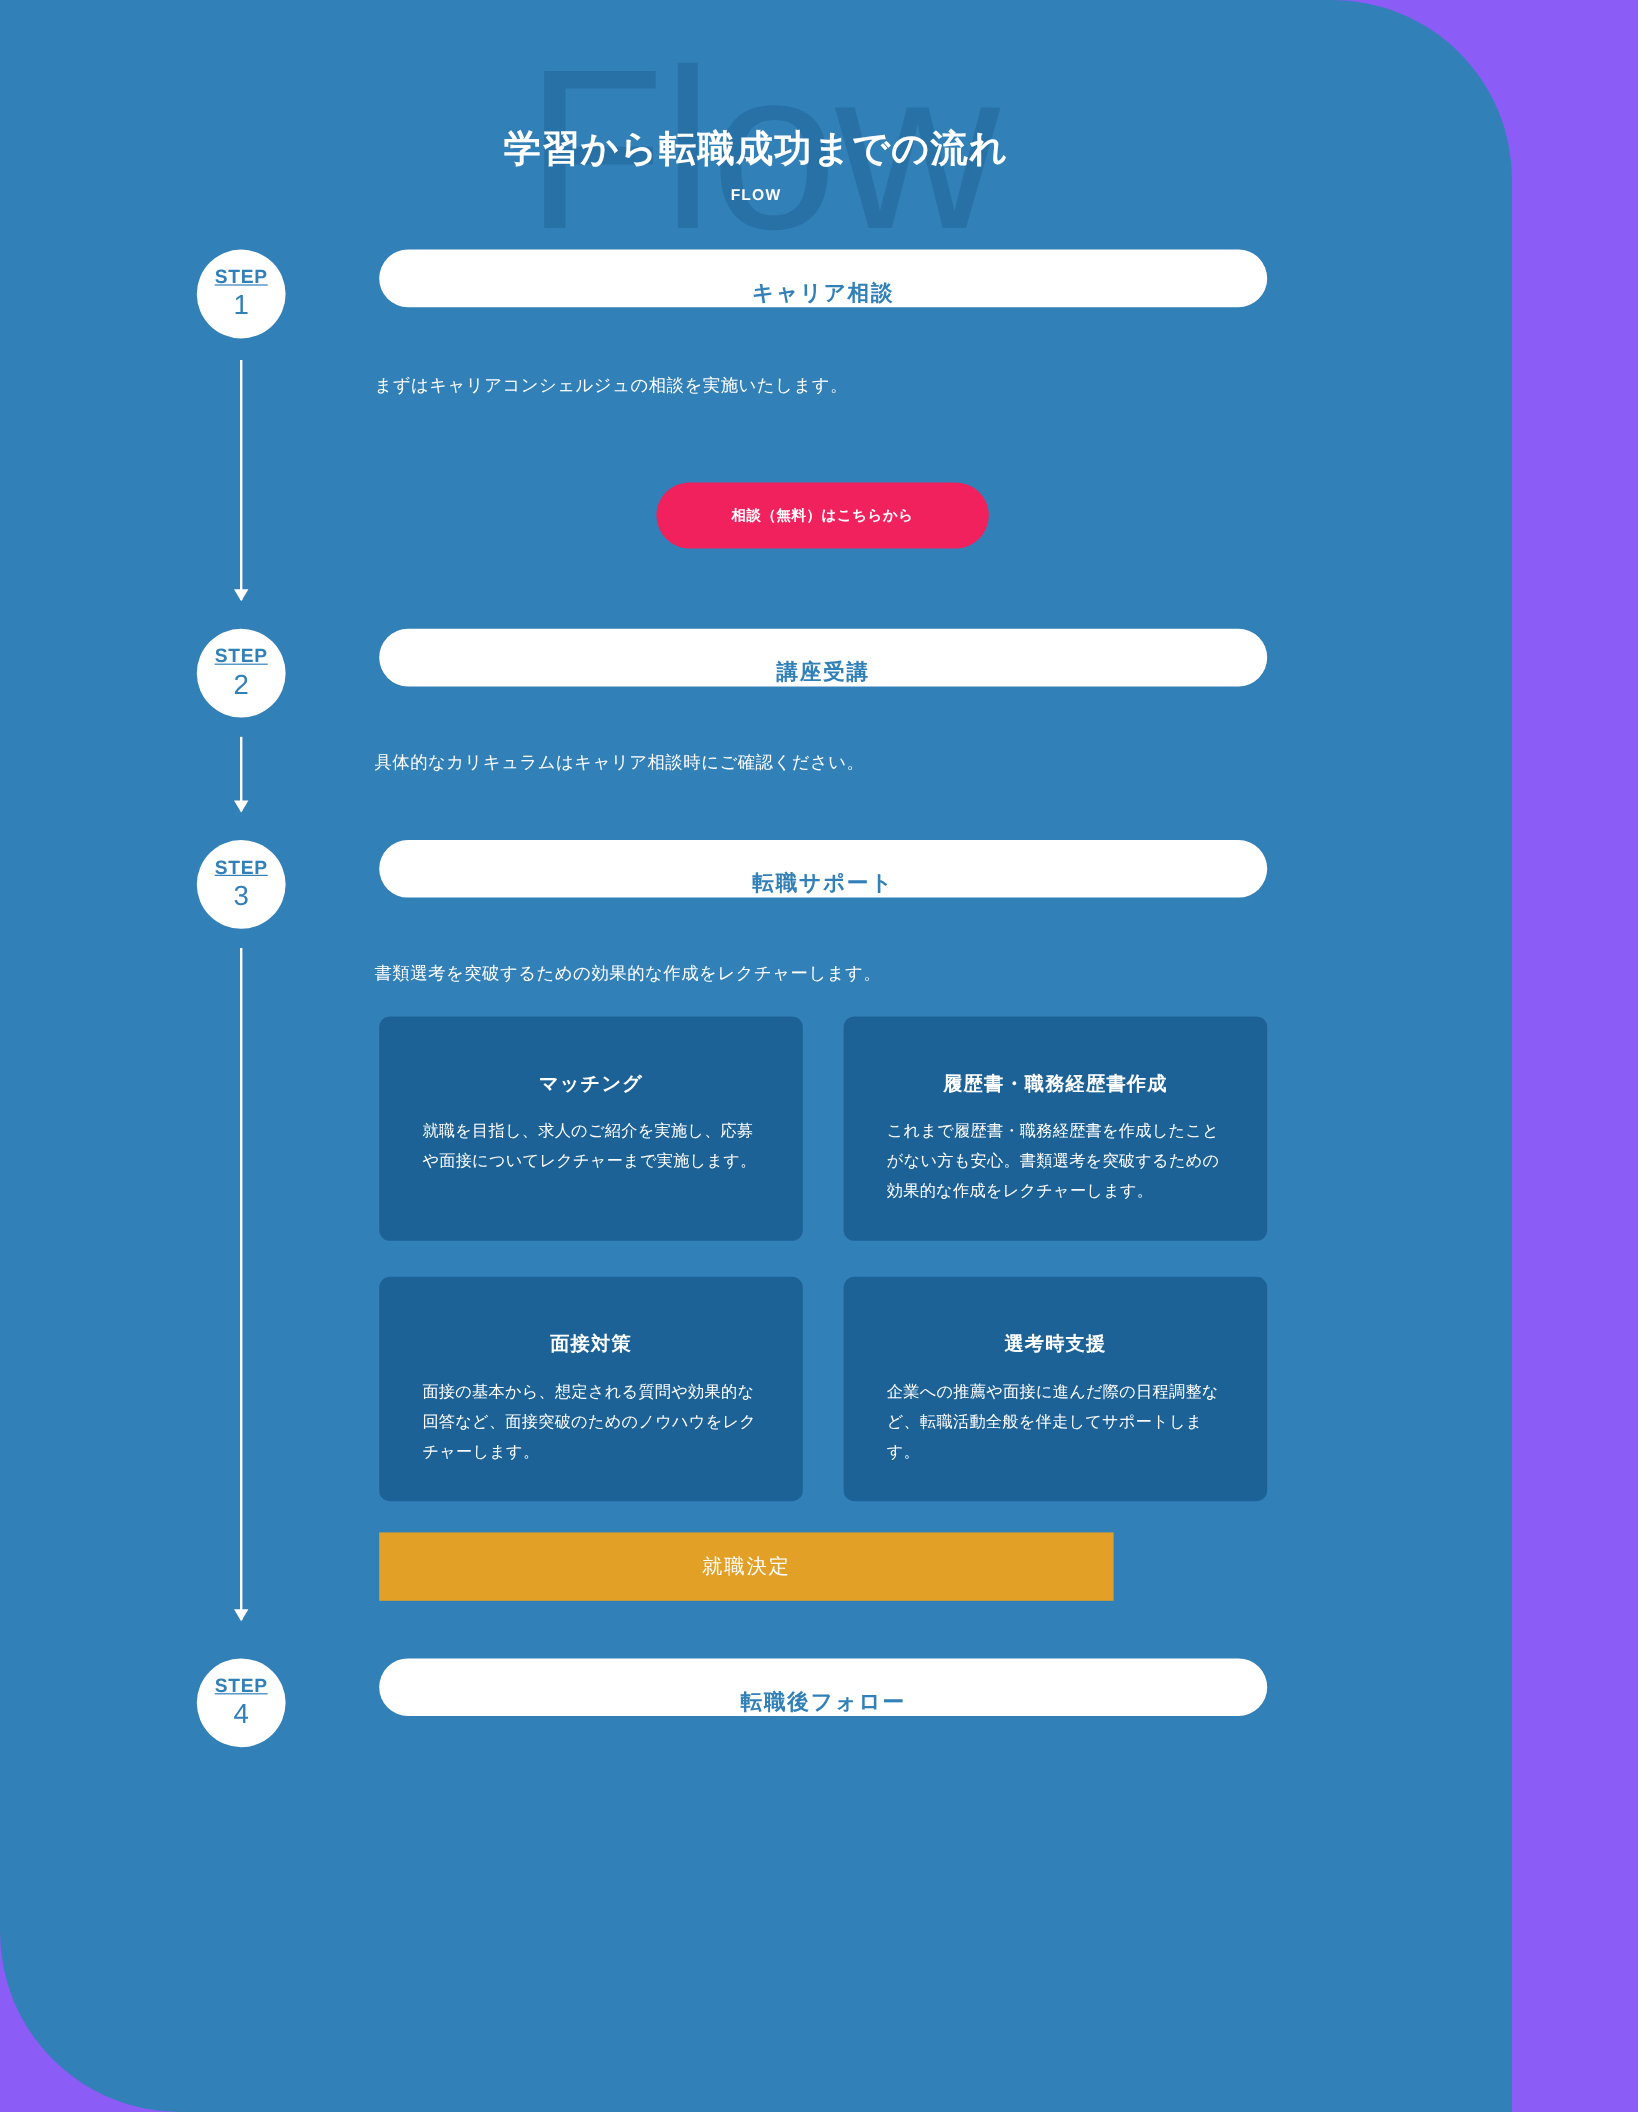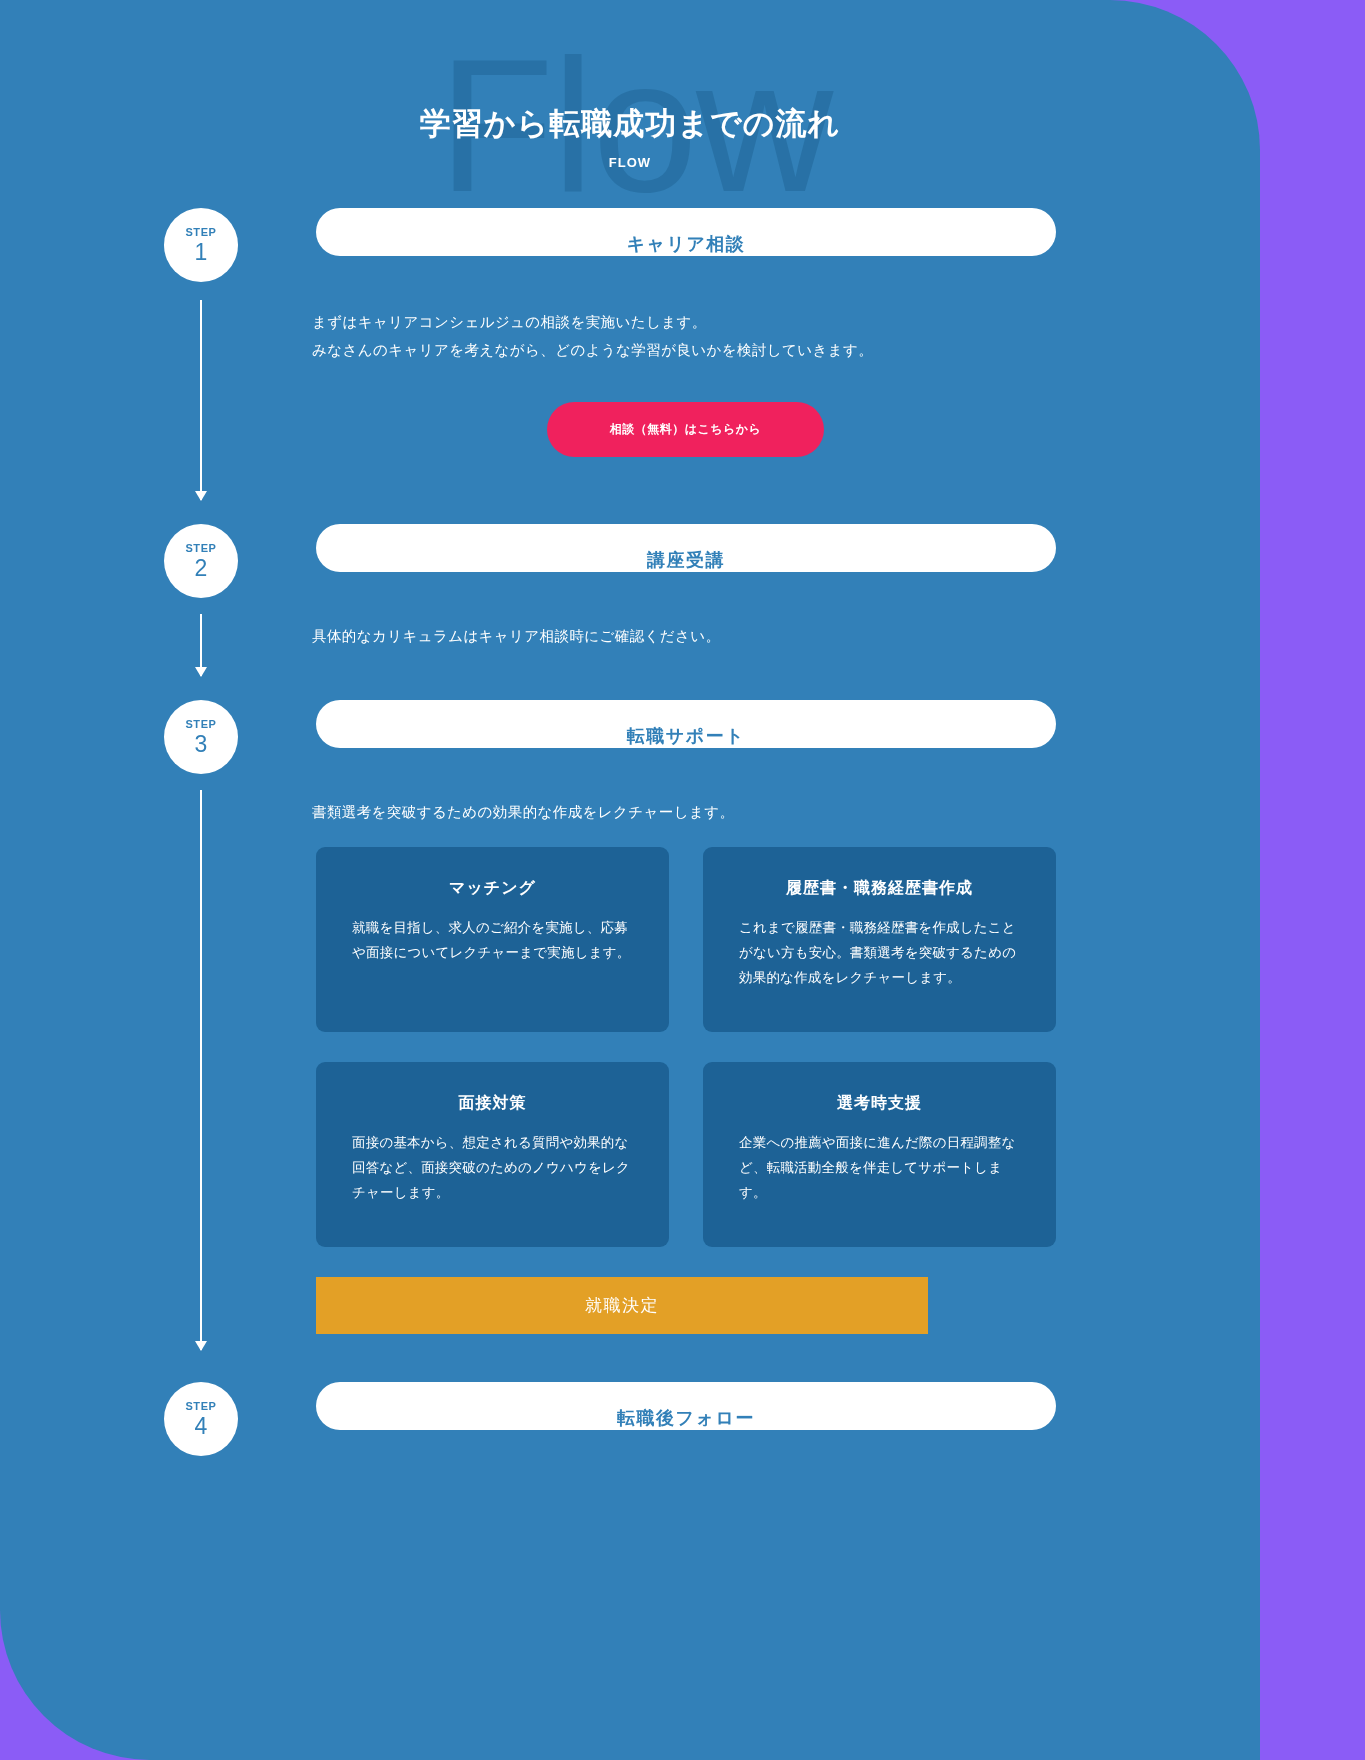--- a/index.html
+++ b/index.html
@@ -82,23 +82,24 @@
     border-radius: 50%;
     background: #ffffff;
     color: #3280b8;
     display: flex;
     flex-direction: column;
     align-items: center;
     justify-content: center;
     line-height: 1;
   }
   .step-badge .step-word {
-    font-size: 11px;
+    font-size: 16px;
     font-weight: bold;
     letter-spacing: 0.6px;
+    text-decoration: underline;
   }
   .step-badge .step-num {
     font-size: 23px;
     font-weight: 500;
     margin-top: 3px;
   }
   .step-card {
     position: absolute;
     left: 316px;
     width: 740px;
@@ -167,21 +168,21 @@
     left: 316px;
     top: 847px;
     width: 740px;
     display: grid;
     grid-template-columns: 353px 353px;
     grid-gap: 30px 34px;
   }
   .feature-card {
     background: #1d6296;
     border-radius: 9px;
-    padding: 31px 36px 28px 36px;
+    padding: 46px 36px 28px 36px;
     min-height: 185px;
   }
   .feature-title {
     text-align: center;
     color: #ffffff;
     font-size: 16px;
     font-weight: bold;
     letter-spacing: 1px;
     margin-bottom: 17px;
   }
@@ -231,21 +232,20 @@
         </div>
         <div class="step-card">
           <span>キャリア相談</span>
         </div>
       </div>
 
       <div class="connector" style="top:300px; height:200px;"></div>
 
       <div class="step-desc" style="top:308px;">
         <div>まずはキャリアコンシェルジュの相談を実施いたします。</div>
-        <div>みなさんのキャリアを考えながら、どのような学習が良いかを検討していきます。</div>
       </div>
 
       <button id="cta-button">相談（無料）はこちらから</button>
 
       <div class="step-row" style="top:524px;">
         <div class="step-badge">
           <span class="step-word">STEP</span>
           <span class="step-num">2</span>
         </div>
         <div class="step-card">

